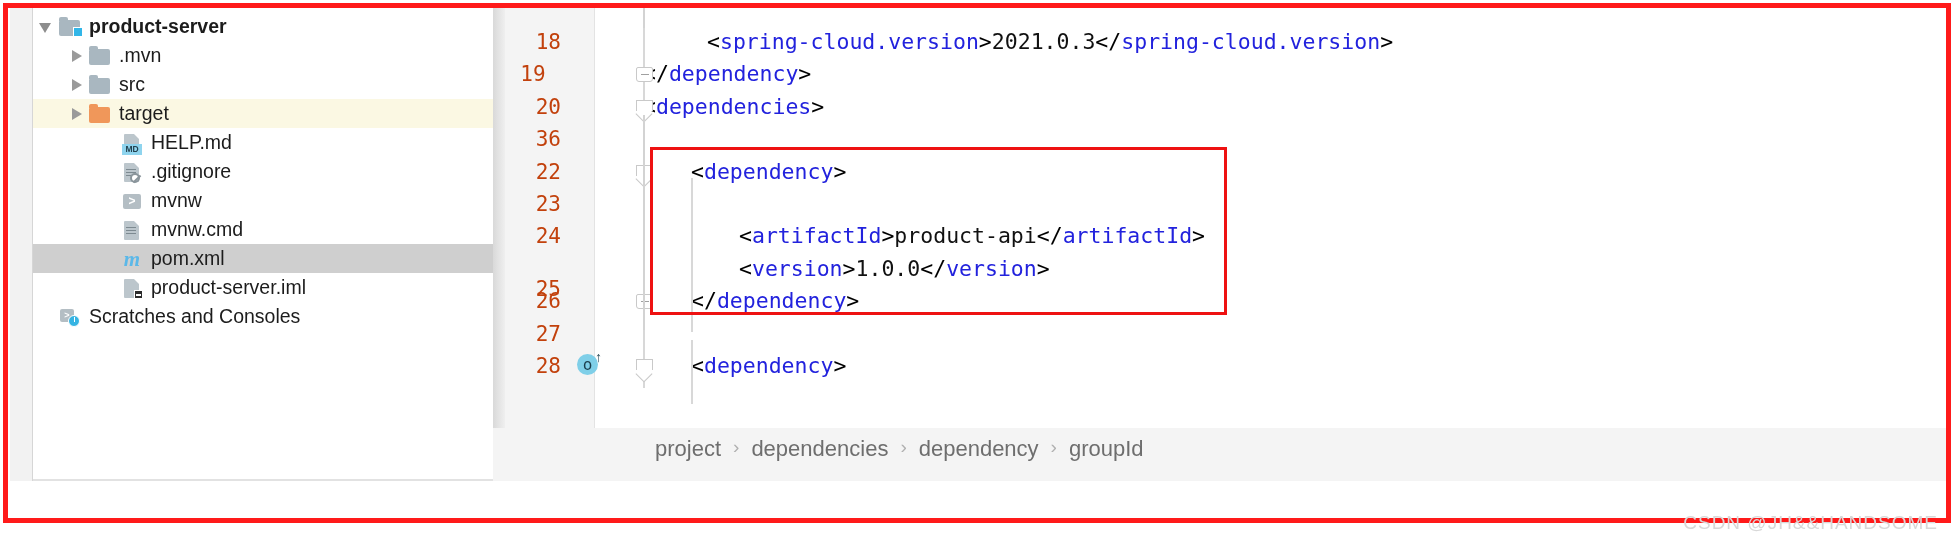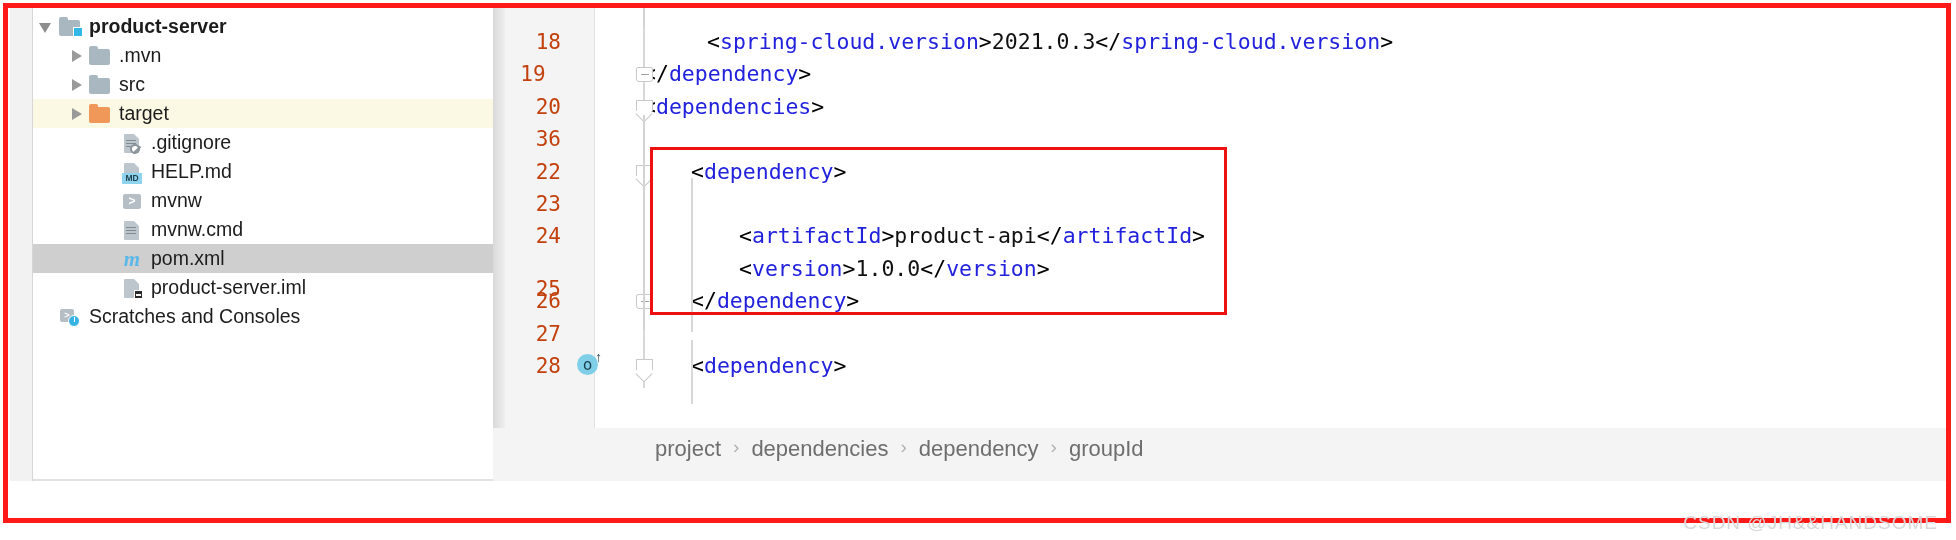--- a/index.html
+++ b/index.html
@@ -523,32 +523,32 @@
             <span class="arrow collapsed"></span>
             <span class="ico">
               <span class="folder-orange"></span>
             </span>
             <span class="label">target</span>
           </div>
           <div class="row ind2">
             <span class="arrow none"></span>
             <span class="ico">
               <span class="file-sheet"></span>
+              <span class="badge-md">MD</span>
+            </span>
+            <span class="label">HELP.md</span>
+          </div>
+          <div class="row ind2">
+            <span class="arrow none"></span>
+            <span class="ico">
+              <span class="file-sheet"></span>
               <span class="file-lines"></span>
               <span class="badge-ban"></span>
             </span>
             <span class="label">.gitignore</span>
-          </div>
-          <div class="row ind2">
-            <span class="arrow none"></span>
-            <span class="ico">
-              <span class="file-sheet"></span>
-              <span class="badge-md">MD</span>
-            </span>
-            <span class="label">HELP.md</span>
           </div>
           <div class="row ind2">
             <span class="arrow none"></span>
             <span class="ico">
               <span class="sh-icon">&gt;</span>
             </span>
             <span class="label">mvnw</span>
           </div>
           <div class="row ind2">
             <span class="arrow none"></span>

